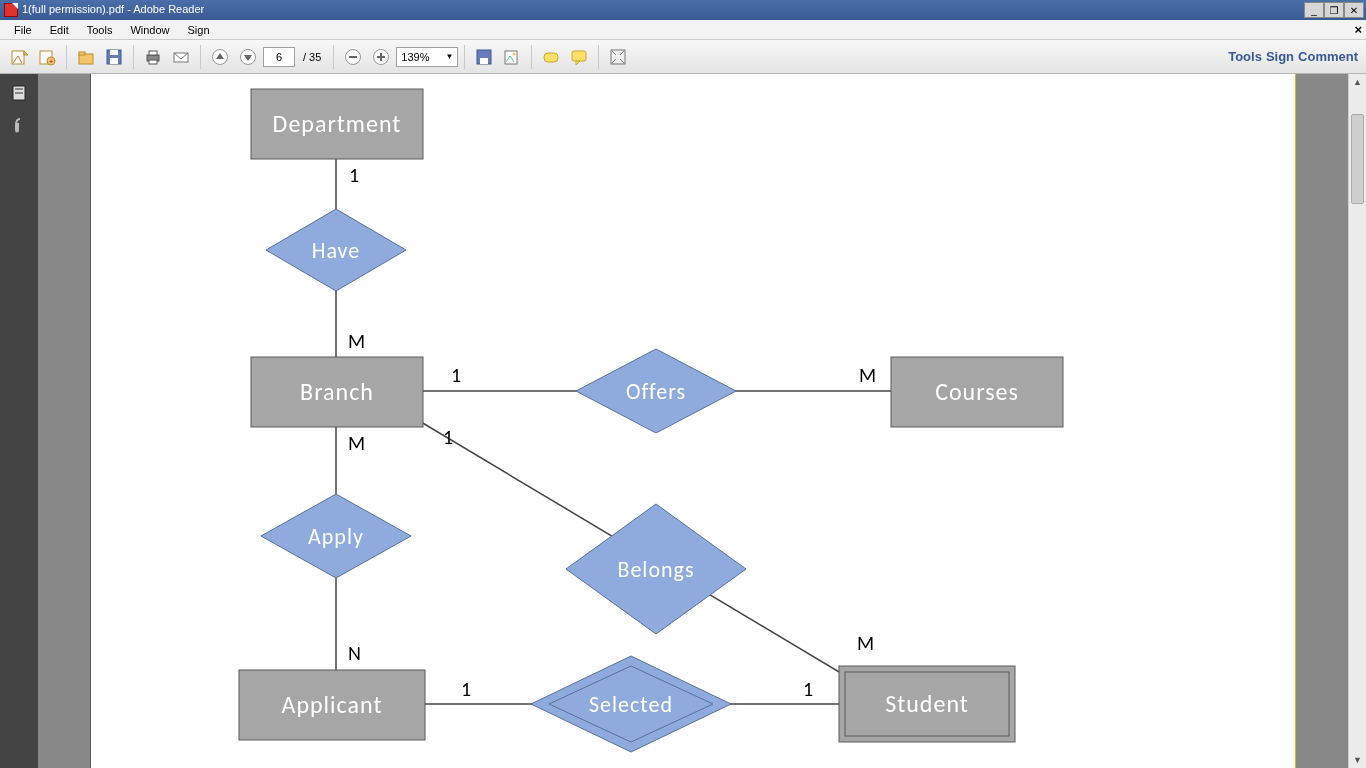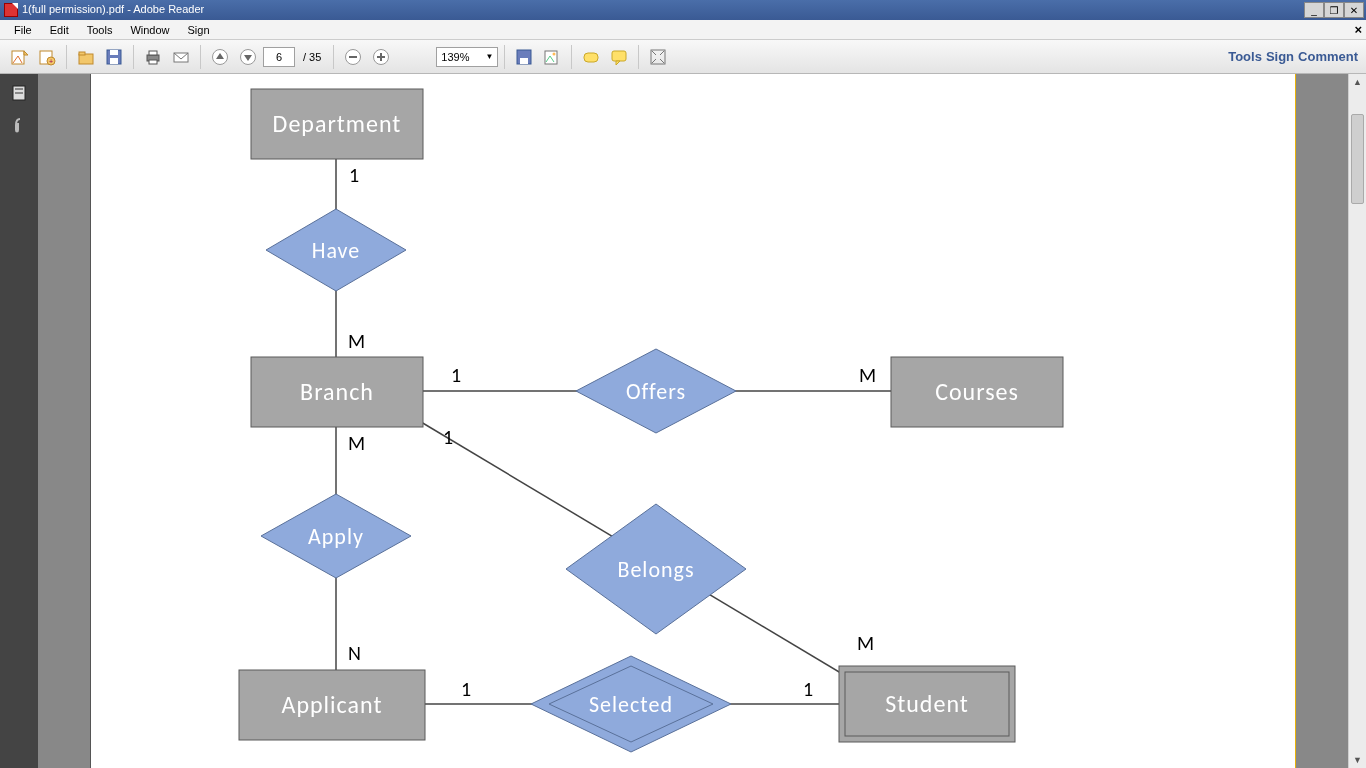--- a/index.html
+++ b/index.html
@@ -62,21 +62,20 @@
   .sep { width: 1px; height: 24px; background: #c8c8c8; margin: 0 4px; }
   .page-input {
     width: 32px; height: 20px; border: 1px solid #a0a0a0; text-align: center;
     font-size: 11px;
   }
   .page-total { font-size: 11px; padding: 0 6px; }
   .zoom-select {
     width: 62px; height: 20px; border: 1px solid #a0a0a0; font-size: 11px;
     background: #fff; display: flex; align-items: center; justify-content: space-between;
     padding: 0 4px;
-    margin-left: 40px;
   }
   .zoom-select .arrow { font-size: 8px; }
   .toolbar .right {
     position: absolute; right: 8px; display: flex; gap: 4px;
   }
   .toolbar .right a { color: #3a5a94; font-size: 13px; font-weight: 600; }
   
   .sidebar {
     position: absolute; left: 0; top: 74px; width: 38px; bottom: 0;
     background: #444; display: flex; flex-direction: column; align-items: center;

